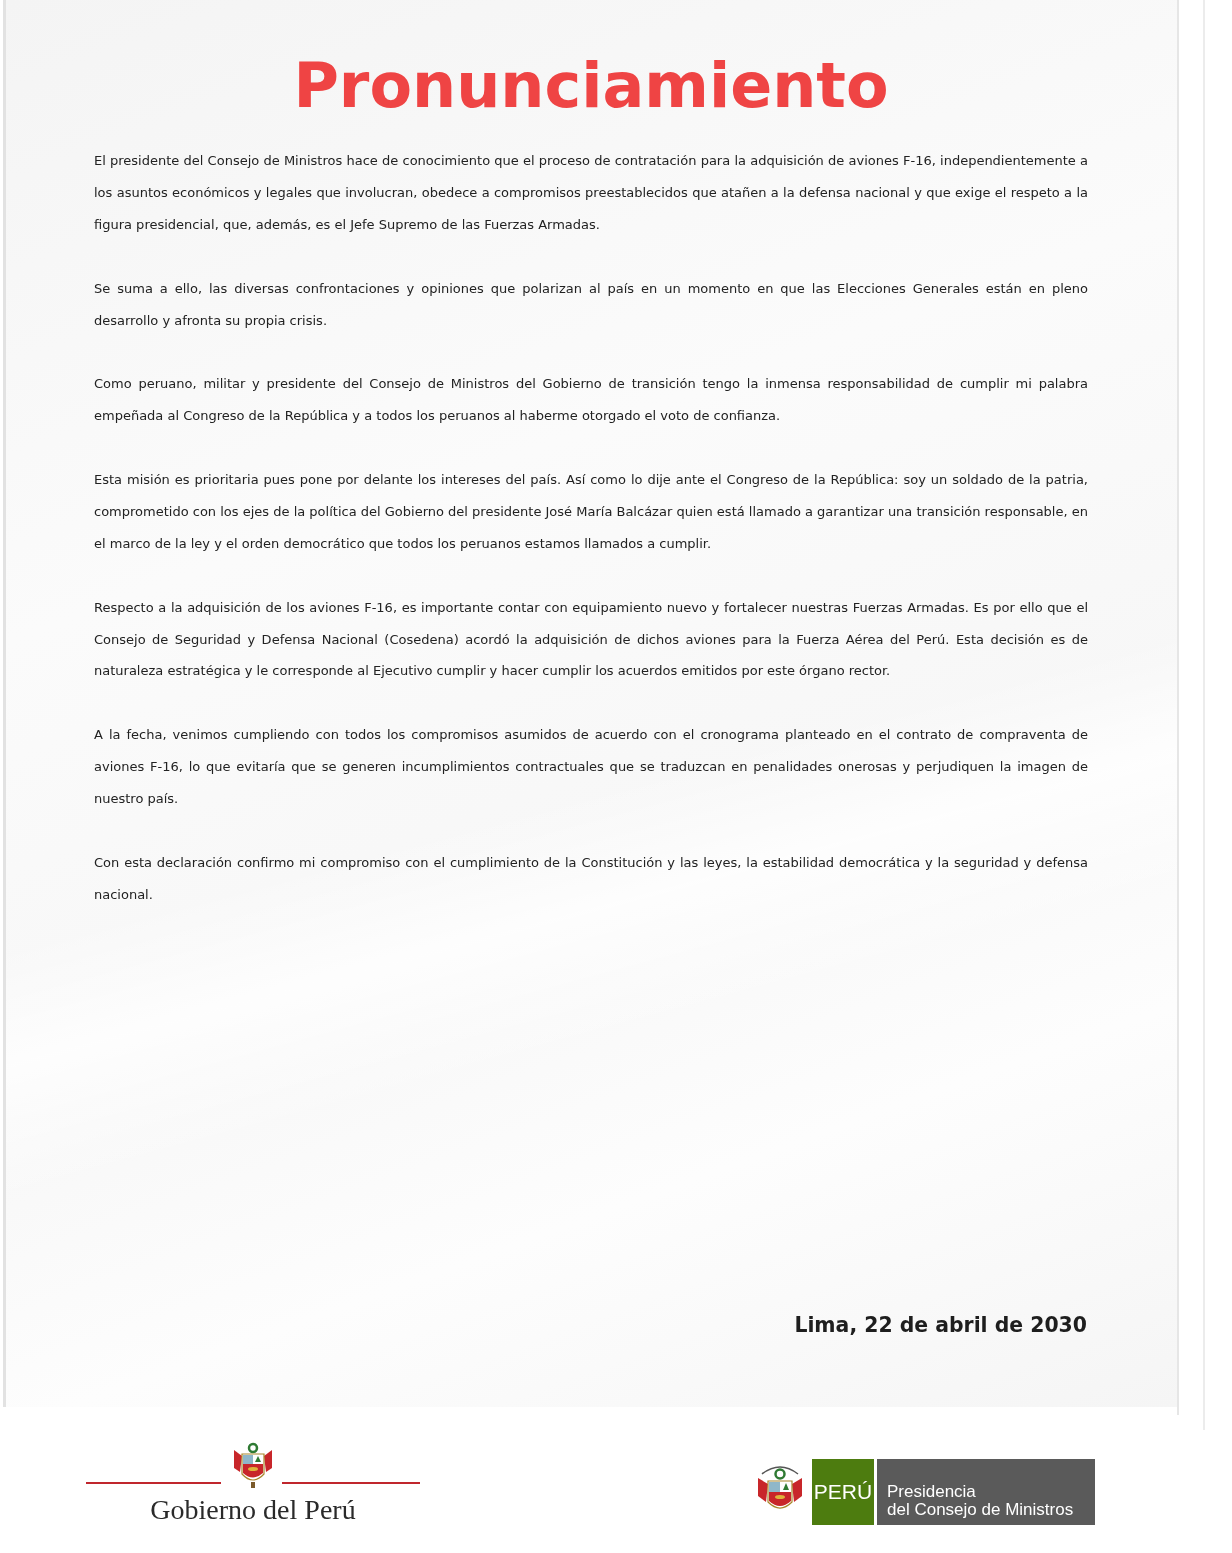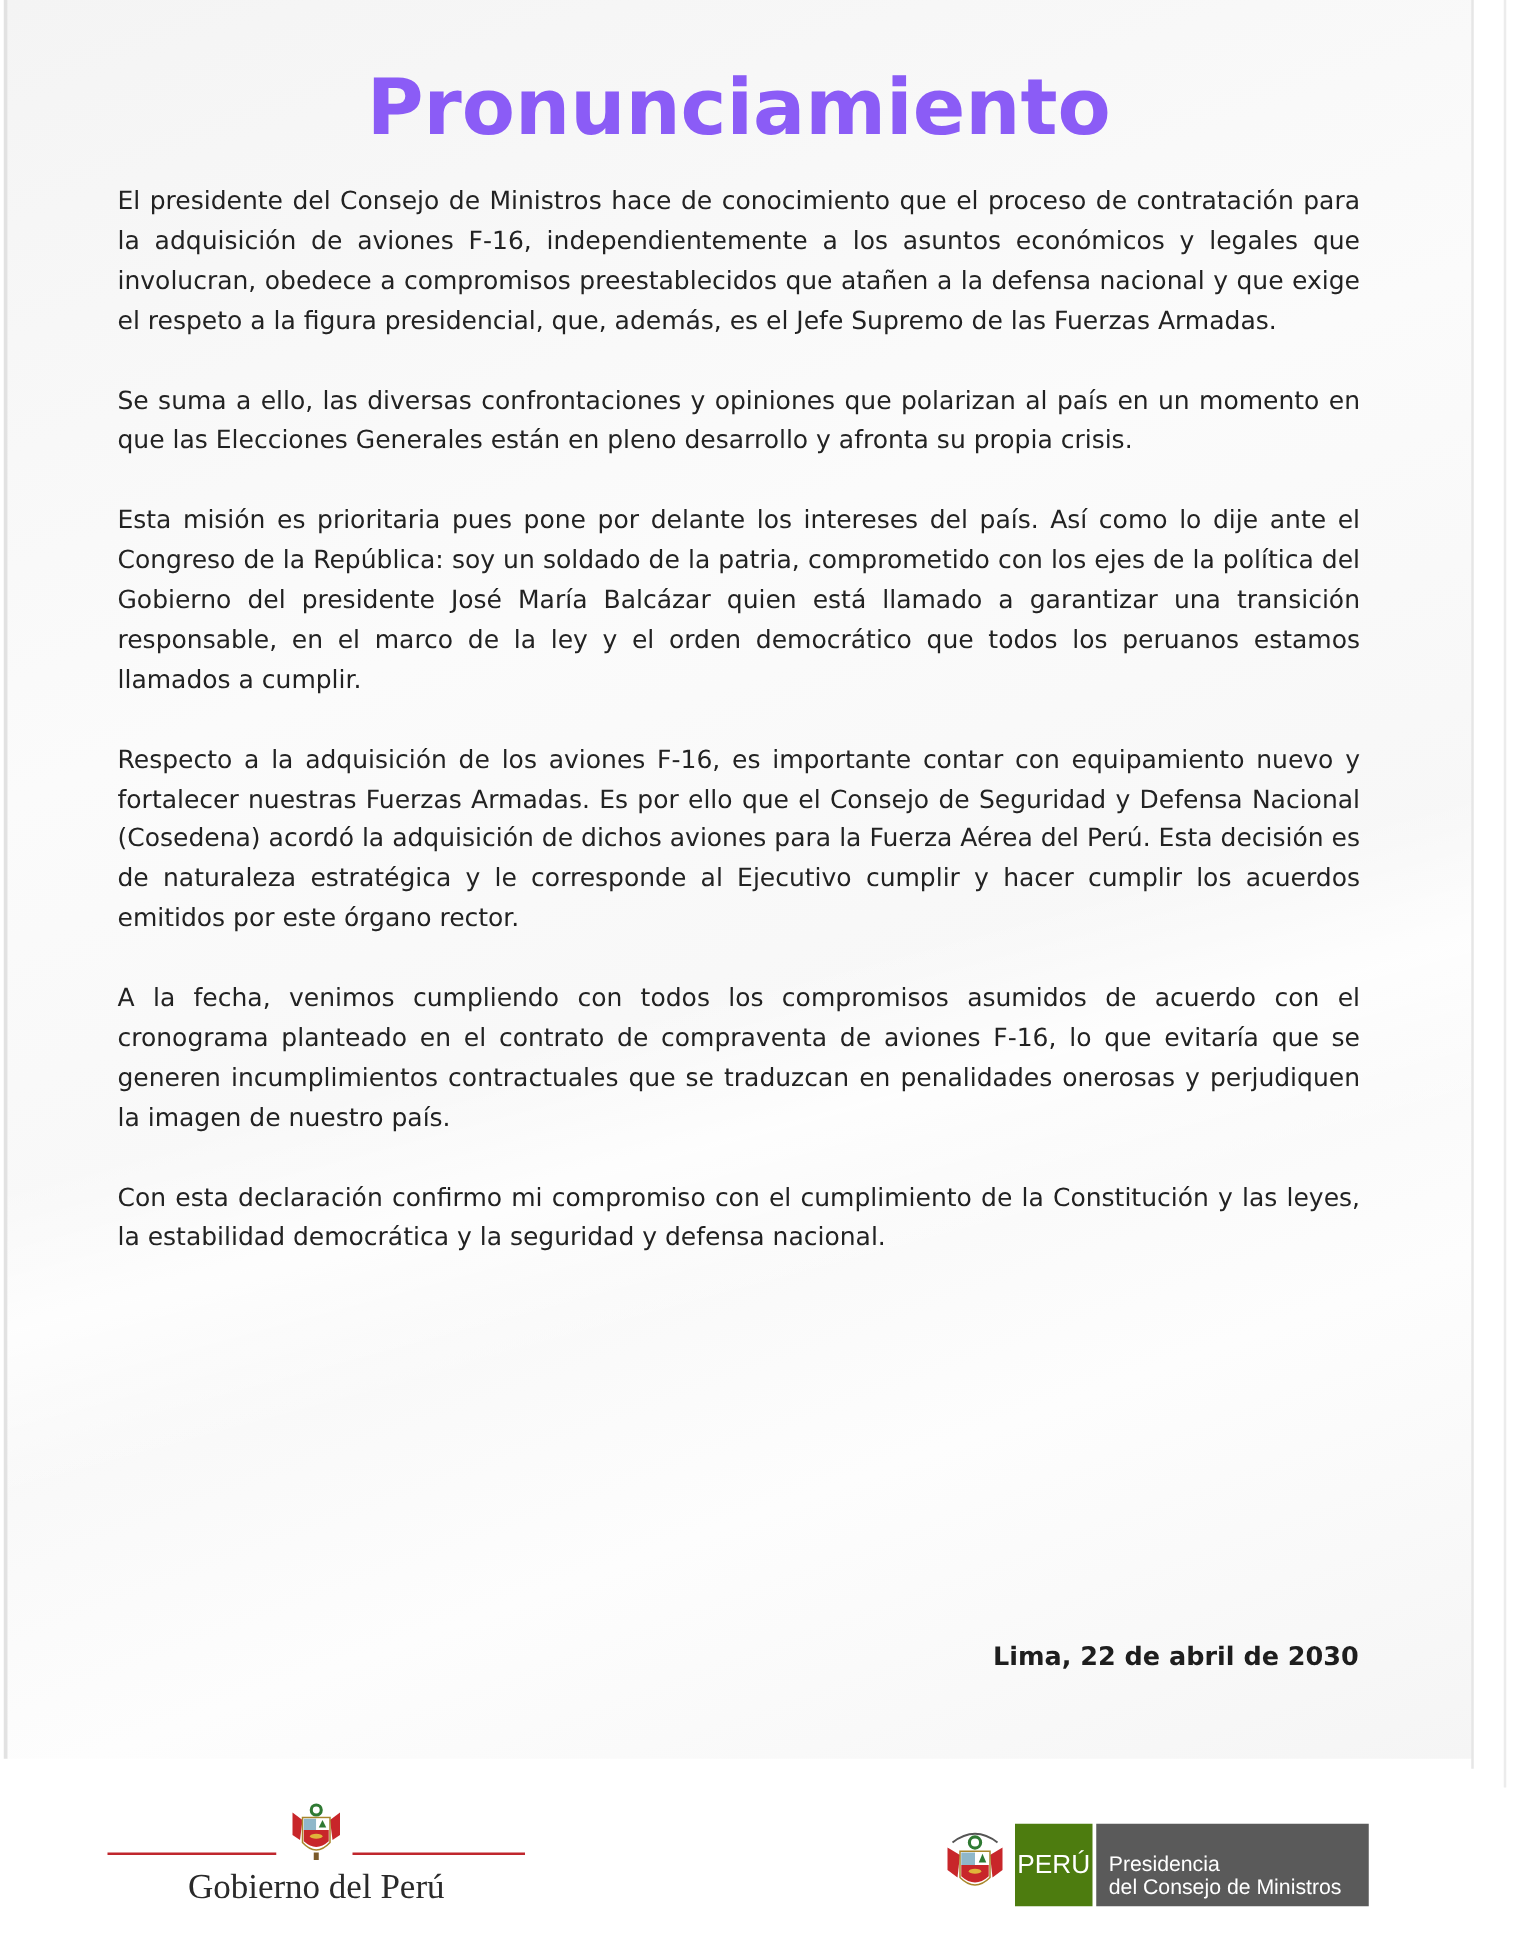--- a/index.html
+++ b/index.html
@@ -18,27 +18,27 @@
       position: absolute; left: 0; top: 0; width: 100%; height: 100%;
       background: linear-gradient(165deg, transparent 0%, transparent 55%, rgba(255,255,255,0.8) 62%, transparent 70%, transparent 100%);
       pointer-events: none;
     }
     .edge-line { position: absolute; top: 0; width: 2px; background: #e6e6e6; }
     .edge-line.a { left: 1177px; height: 1415px; }
     .edge-line.b { left: 1203px; height: 1430px; background: #ececec; }
 
     .title {
       position: absolute; left: 0; width: 1182px; top: 46px;
-      text-align: center; color: #8b5cf6;
+      text-align: center; color: #ef4444;
       font-family: "DejaVu Sans", sans-serif; font-weight: bold;
       font-size: 62px; letter-spacing: 0px; line-height: 80px;
     }
     .body-text {
       position: absolute; left: 94px; width: 994px; top: 145px;
-      color: #222222; font-size: 20px; line-height: 31.9px;
+      color: #222222; font-size: 13px; line-height: 31.9px;
       font-family: "DejaVu Sans", sans-serif;
     }
     .body-text p { margin: 0 0 31.9px 0; text-align: justify; }
     .body-text p.last { margin-bottom: 0; }
     .sign {
       position: absolute; right: 145px; top: 1308px; text-align: right;
       color: #1e1e1e; font-weight: bold; font-size: 20.4px; line-height: 34px;
     }
 
     
@@ -73,20 +73,21 @@
   <div class="sheet-sheen"></div>
 </div>
 <div class="edge-line a"></div>
 <div class="edge-line b"></div>
 
 <h1 class="title" style="margin:0;">Pronunciamiento</h1>
 
 <div class="body-text">
   <p>El presidente del Consejo de Ministros hace de conocimiento que el proceso de contratación para la adquisición de aviones F-16, independientemente a los asuntos económicos y legales que involucran, obedece a compromisos preestablecidos que atañen a la defensa nacional y que exige el respeto a la figura presidencial, que, además, es el Jefe Supremo de las Fuerzas Armadas.</p>
   <p>Se suma a ello, las diversas confrontaciones y opiniones que polarizan al país en un momento en que las Elecciones Generales están en pleno desarrollo y afronta su propia crisis.</p>
+  <p>Como peruano, militar y presidente del Consejo de Ministros del Gobierno de transición tengo la inmensa responsabilidad de cumplir mi palabra empeñada al Congreso de la República y a todos los peruanos al haberme otorgado el voto de confianza.</p>
   <p>Esta misión es prioritaria pues pone por delante los intereses del país. Así como lo dije ante el Congreso de la República: soy un soldado de la patria, comprometido con los ejes de la política del Gobierno del presidente José María Balcázar quien está llamado a garantizar una transición responsable, en el marco de la ley y el orden democrático que todos los peruanos estamos llamados a cumplir.</p>
   <p>Respecto a la adquisición de los aviones F-16, es importante contar con equipamiento nuevo y fortalecer nuestras Fuerzas Armadas.  Es por ello que el Consejo de Seguridad y Defensa Nacional (Cosedena) acordó la adquisición de dichos aviones para la Fuerza Aérea del Perú. Esta decisión es de naturaleza estratégica y le corresponde al Ejecutivo cumplir y hacer cumplir los acuerdos emitidos por este órgano rector.</p>
   <p>A la fecha, venimos cumpliendo con todos los compromisos asumidos de acuerdo con el cronograma planteado en el contrato de compraventa de aviones F-16, lo que evitaría que se generen incumplimientos contractuales que se traduzcan en penalidades onerosas y perjudiquen la imagen de nuestro país.</p>
   <p class="last">Con esta declaración confirmo mi compromiso con el cumplimiento de la Constitución y las leyes, la estabilidad democrática y la seguridad y defensa nacional.</p>
 </div>
 
 <div class="sign">
   <div>Lima, 22 de abril de 2030</div>
 </div>
 

